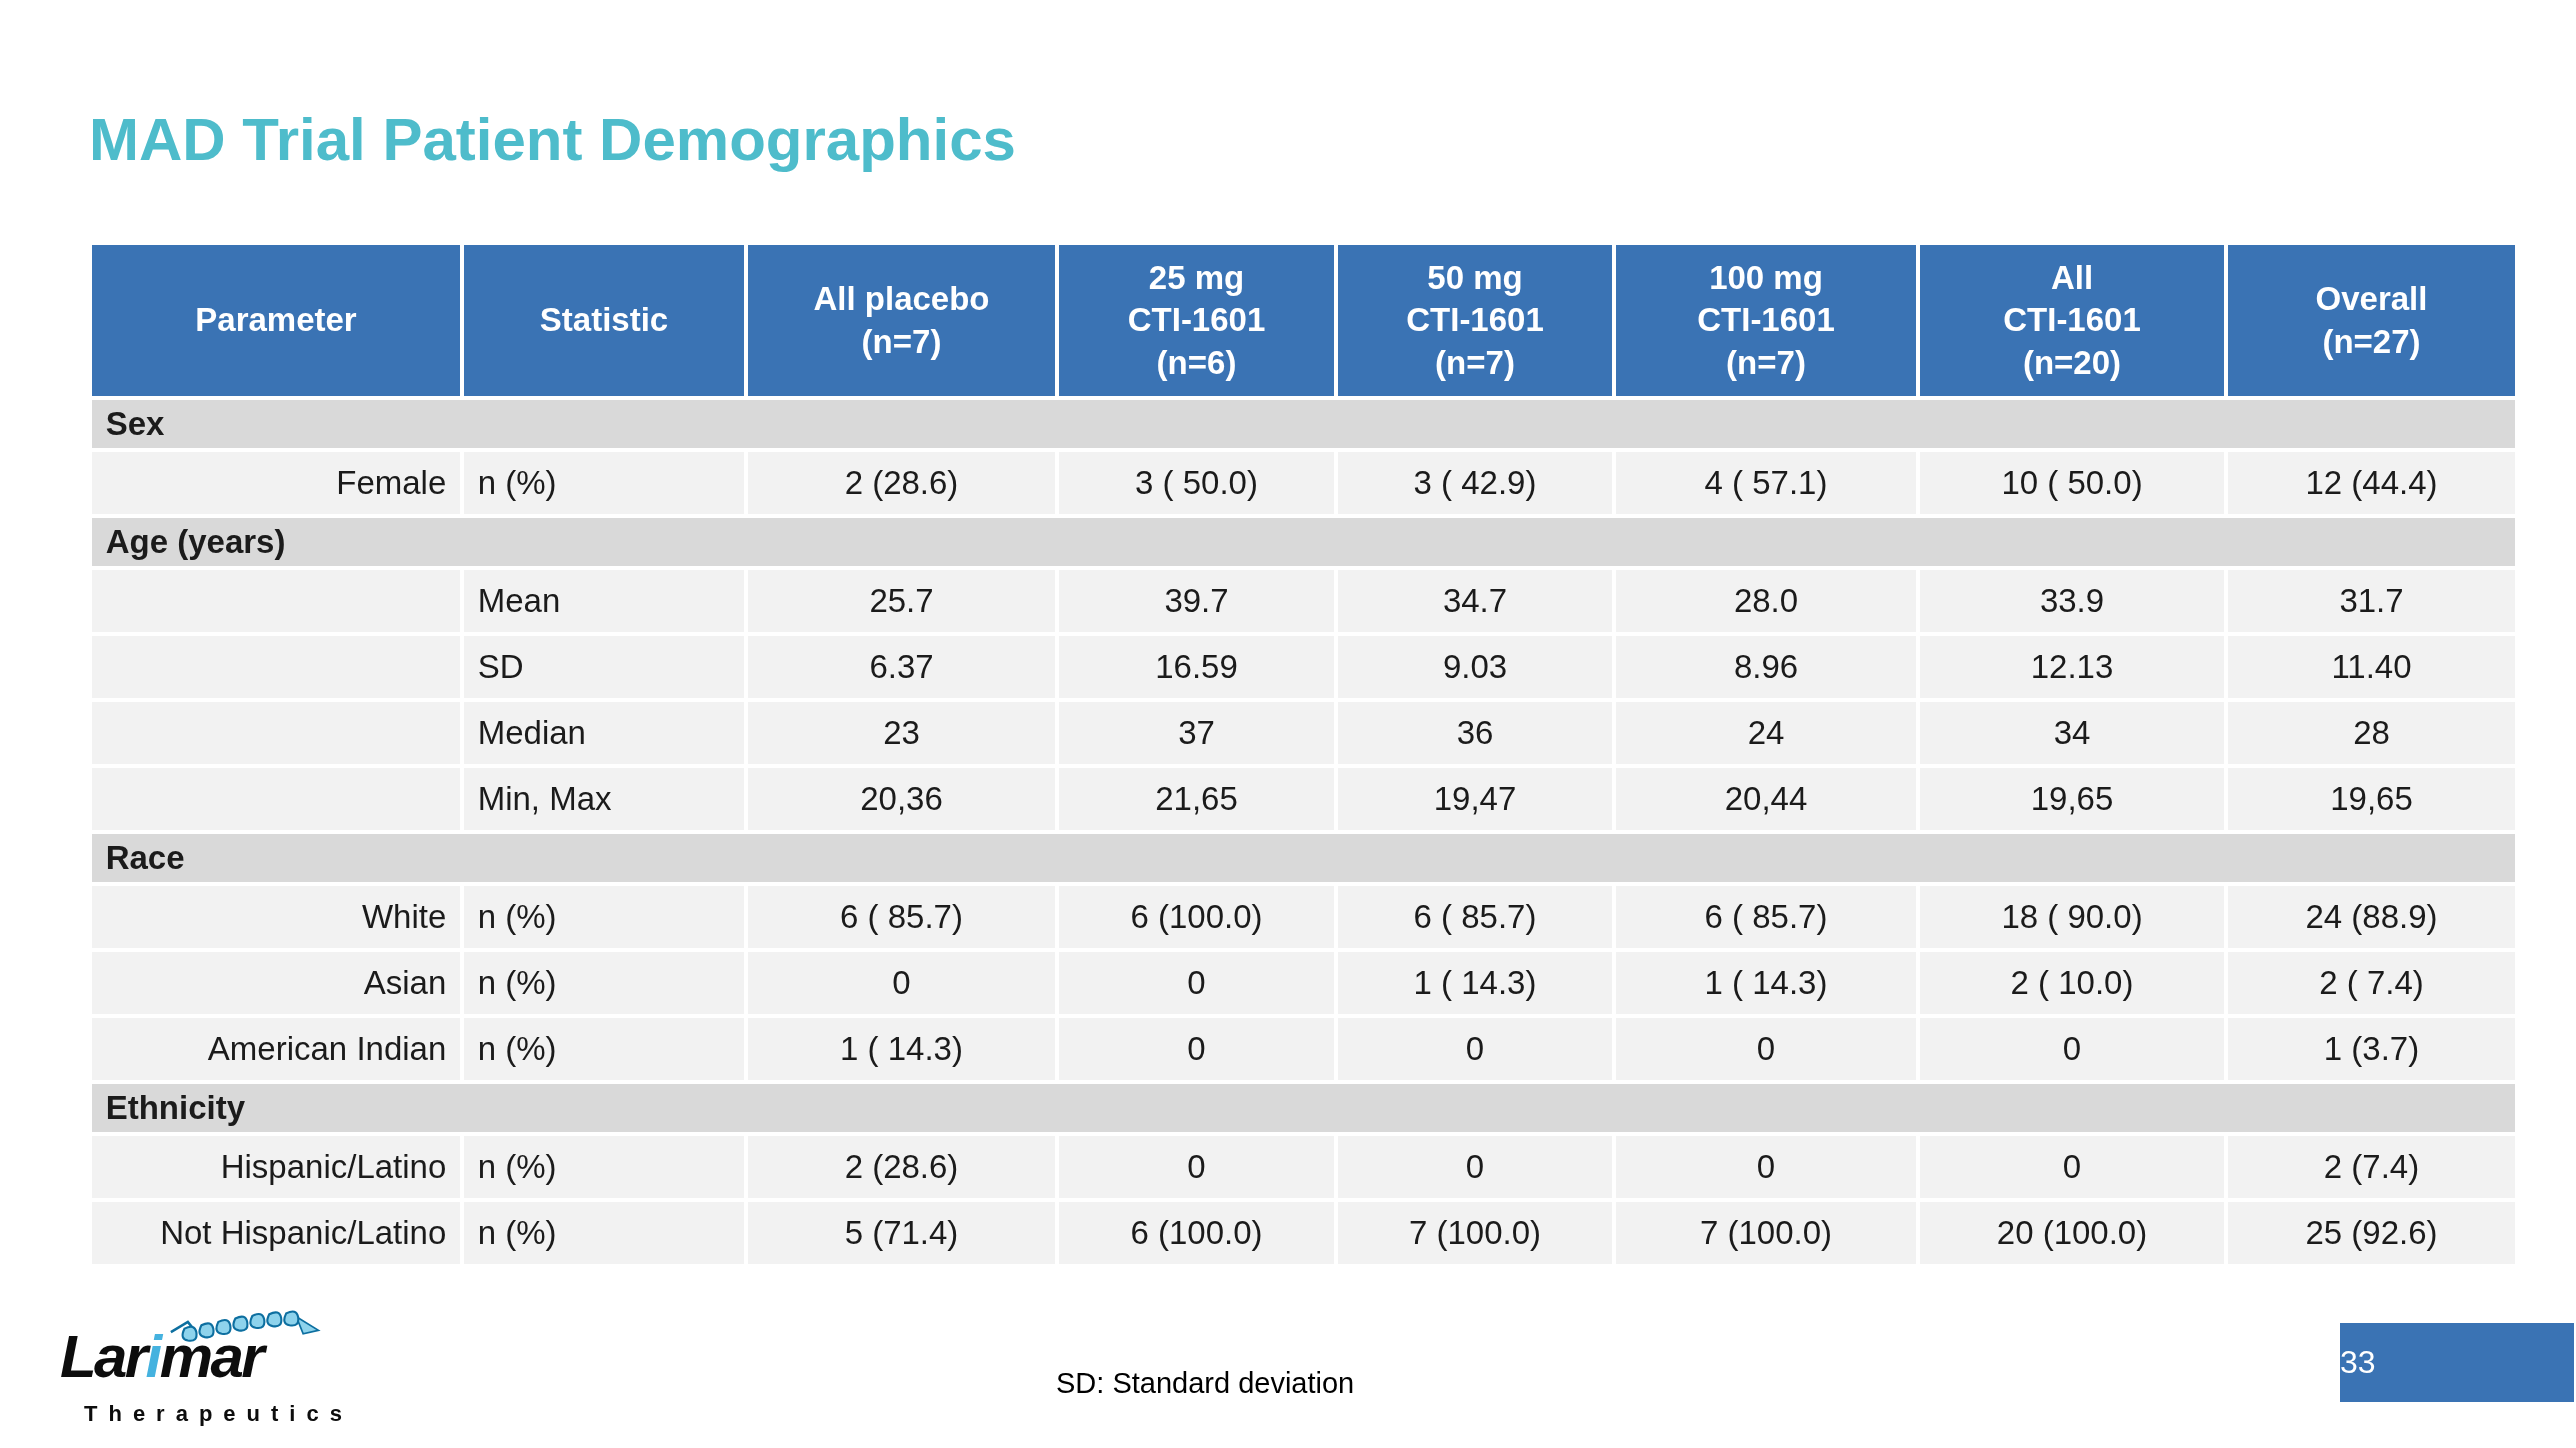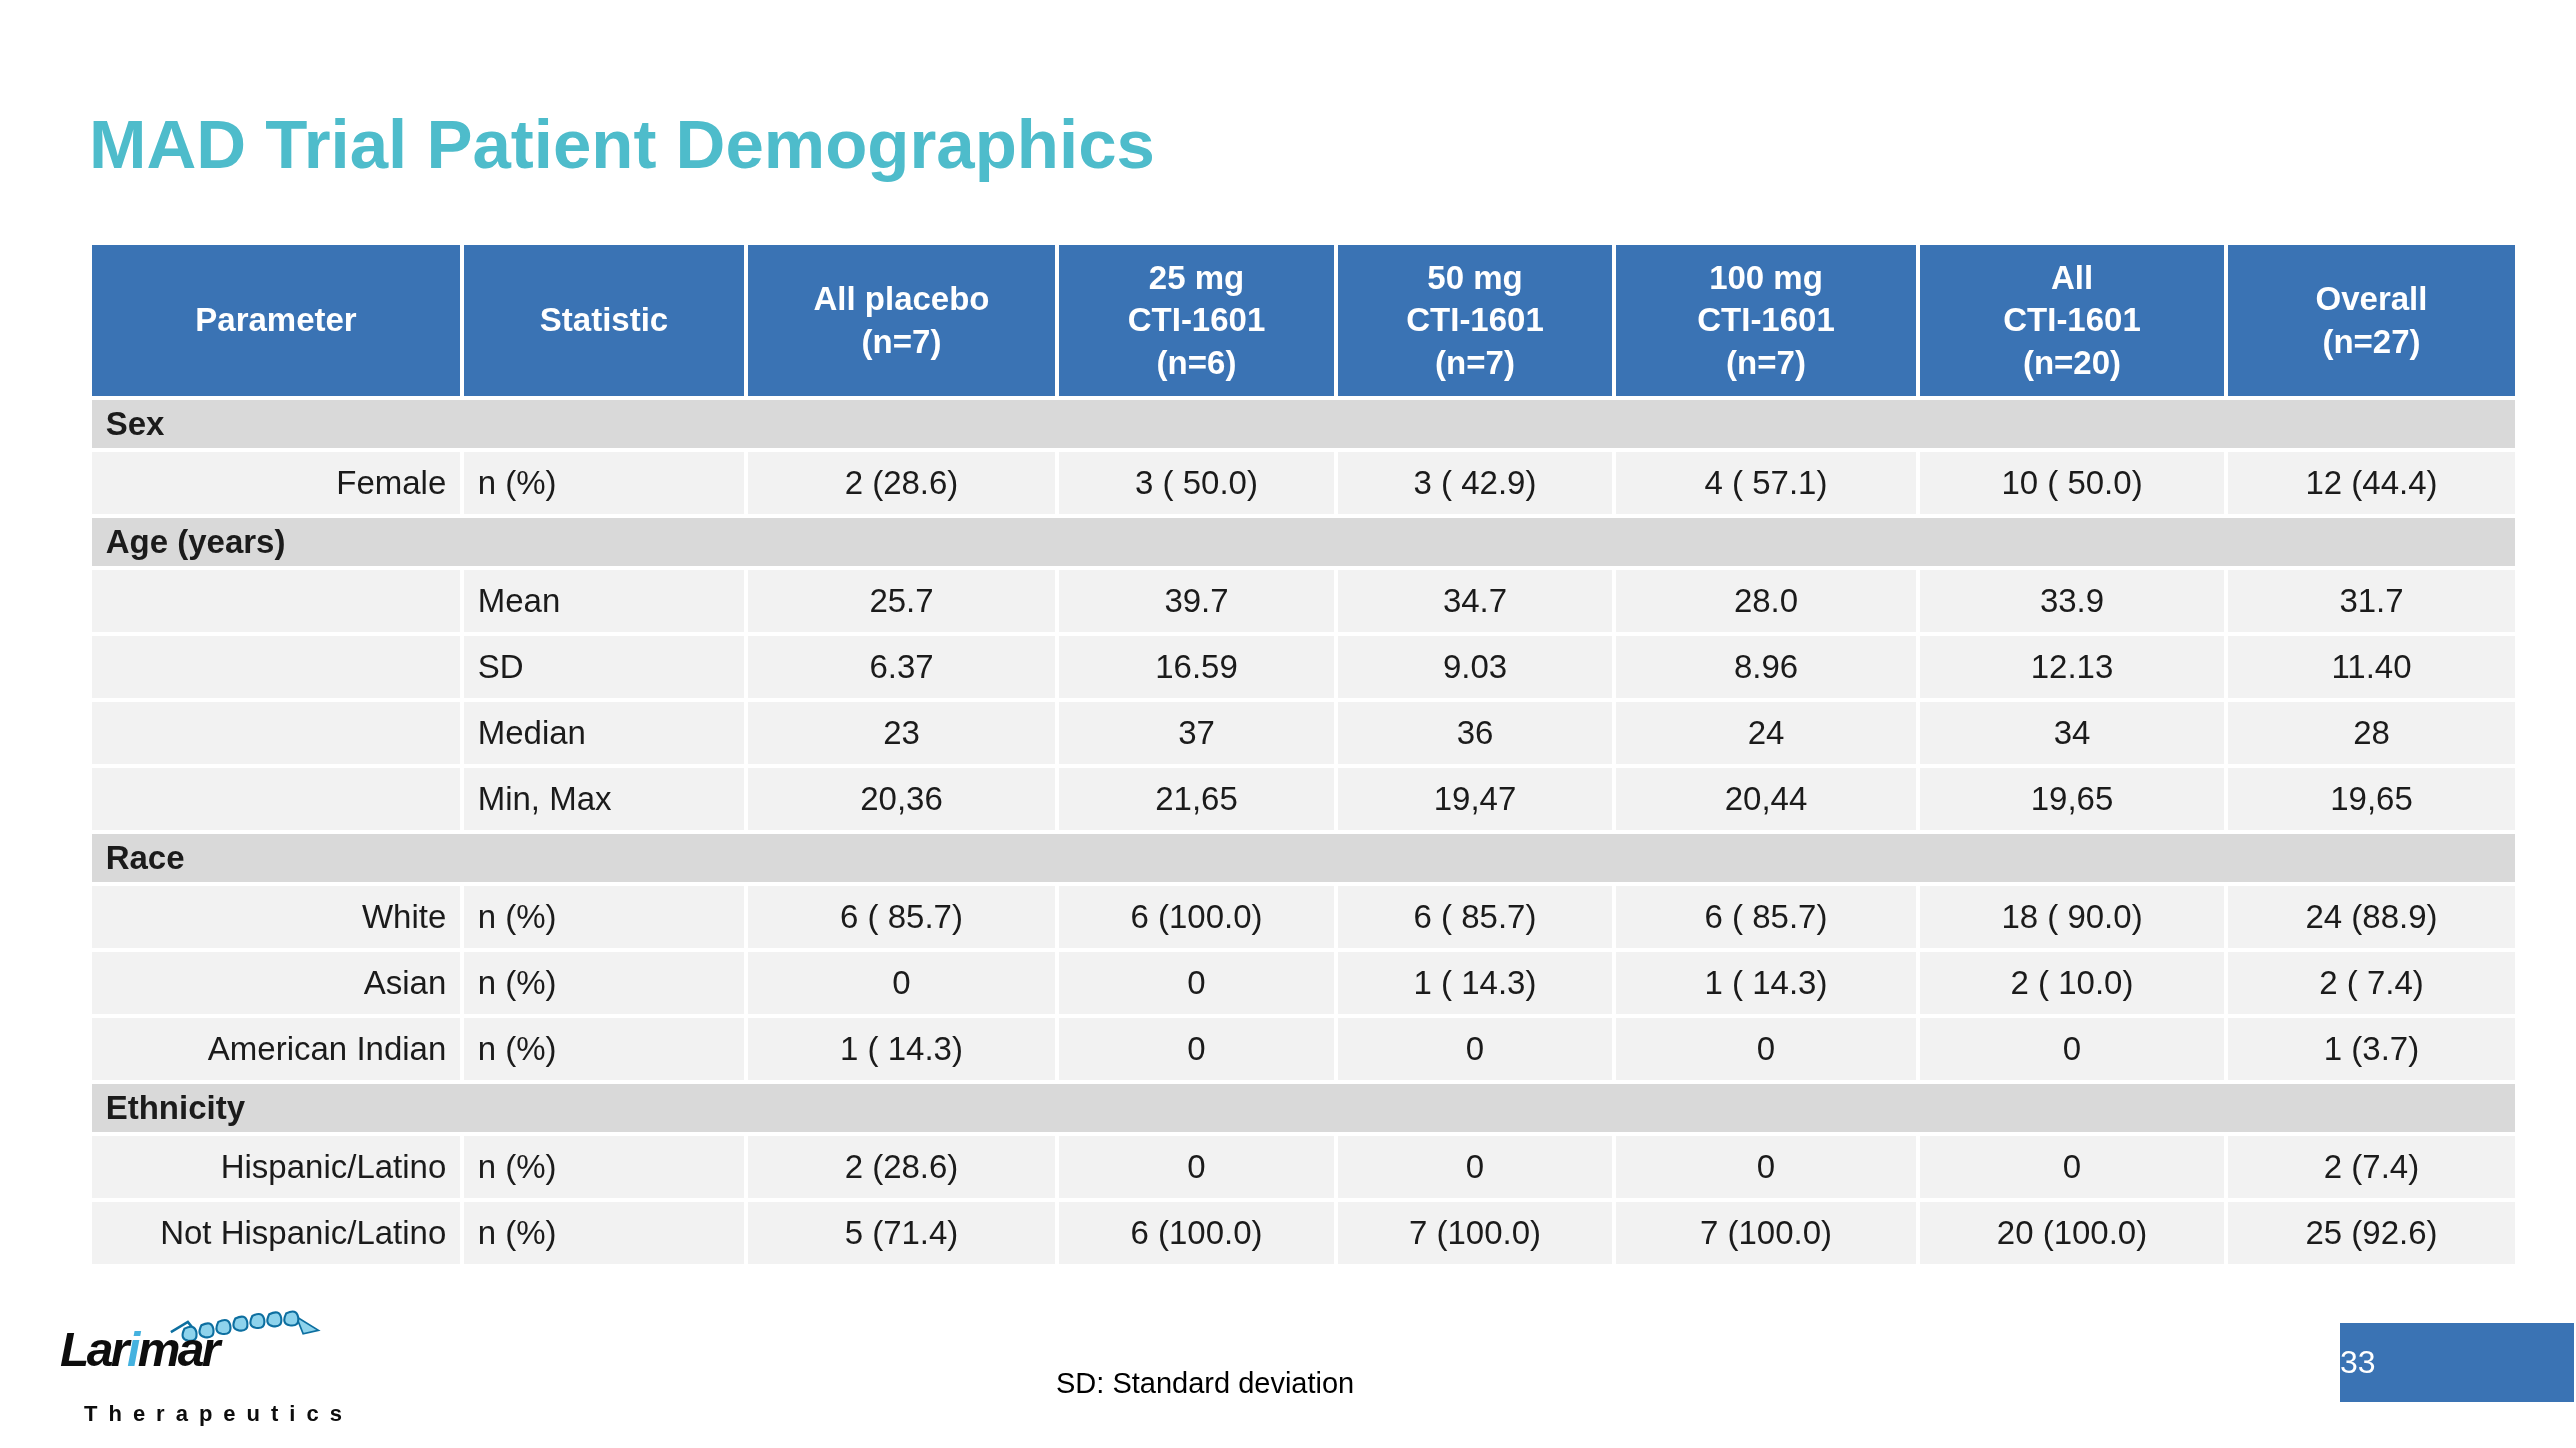--- a/index.html
+++ b/index.html
@@ -9,21 +9,21 @@
     position: relative;
     font-family: "Liberation Sans", sans-serif;
     color: #1b1b1b;
     overflow: hidden;
   }
   .slide { position: absolute; inset: 0; background: #ffffff; }
 
   
   .title {
     position: absolute; left: 89px; top: 105px;
-    font-size: 69px; font-weight: bold;
+    font-size: 60px; font-weight: bold;
     color: var(--title-teal, #4EBCCB);
     letter-spacing: 0px;
     white-space: nowrap;
   }
 
   
   table.demo {
     position: absolute; left: 88px; top: 241px;
     border-collapse: separate; border-spacing: 4.3px;
     table-layout: fixed;
@@ -60,21 +60,21 @@
     width: 234px; height: 79px;
     background: var(--header-blue, #3A73B4);
     display: flex; align-items: center; justify-content: flex-start;
   }
   .pagebox .num { color: #fff; font-size: 32px; }
 
   
   .logo { position: absolute; left: 60px; top: 1312px; width: 275px; height: 112px; }
   .logo .wordmark {
     position: absolute; left: 0; top: 10.3px;
-    font-size: 48px; font-weight: bold; font-style: italic;
+    font-size: 60px; font-weight: bold; font-style: italic;
     letter-spacing: -2.6px; color: #0d0d0d; white-space: nowrap;
   }
   .logo .wordmark .i-accent { color: var(--logo-blue, #45B2DF); }
   .logo .subtitle {
     position: absolute; left: 24px; top: 89px;
     font-size: 22px; font-weight: bold; color: #0d0d0d;
     letter-spacing: 11px; white-space: nowrap;
   }
   .logo svg.helix { position: absolute; left: 108px; top: -1.7px; }
 </style>

